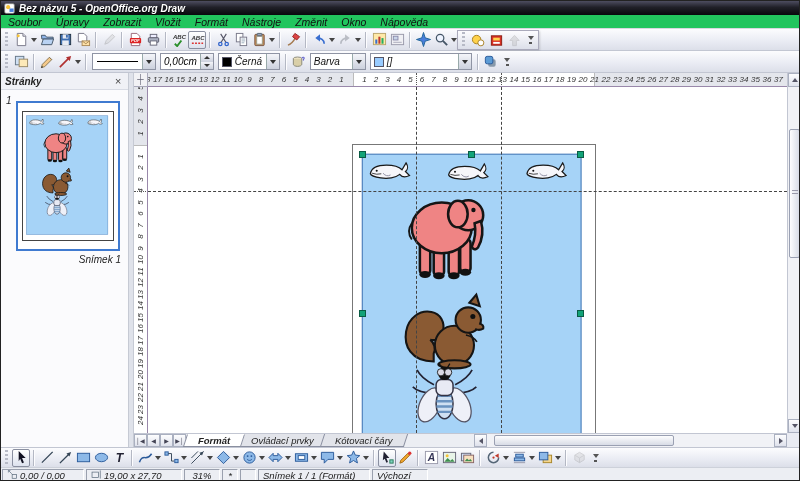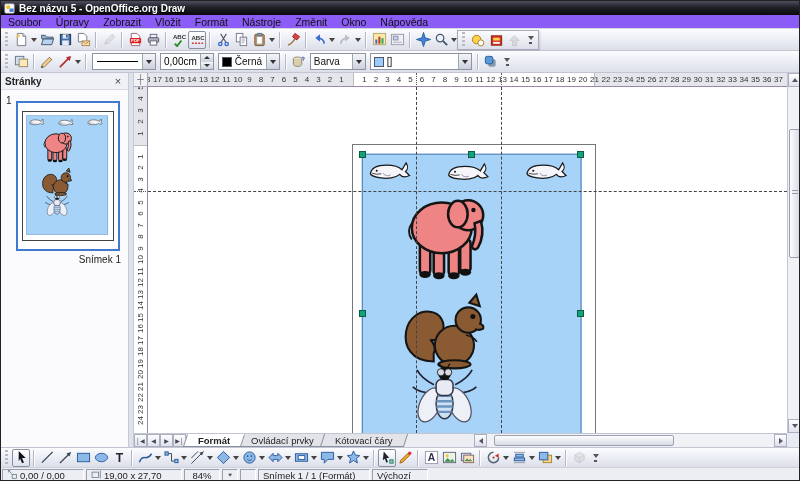--- a/index.html
+++ b/index.html
@@ -1,27 +1,27 @@
 <!DOCTYPE html>
 <html><head>
 <meta charset="utf-8">
 <style>
   html,body{margin:0;padding:0;background:#333;}
   *{box-sizing:border-box;font-family:"Liberation Sans","DejaVu Sans",sans-serif;}
-  #app{position:relative;width:800px;height:481px;background:#e9ebf2;overflow:hidden;border:1px solid #222;}
+  #app{position:relative;width:800px;height:481px;background:#e9ebf2;overflow:hidden;border:1px solid #222;font-style:italic;}
 
   
   #titlebar{position:absolute;left:0;top:0;width:800px;height:14px;
     background:linear-gradient(180deg,#4d4d60 0%,#202028 45%,#08080d 100%);
     color:#fff;display:flex;align-items:center;padding-left:3px;}
   #titlebar .appicon{width:11px;height:11px;margin-right:4px;flex:0 0 auto;}
   #titlebar .title{font-size:10px;font-weight:bold;text-shadow:0 1px 1px #000;white-space:nowrap;}
 
   
-  #menubar{position:absolute;left:0;top:14px;width:800px;height:14px;background:#8b5cf6;
+  #menubar{position:absolute;left:0;top:14px;width:800px;height:14px;background:#22c55e;
     display:flex;align-items:center;border-bottom:1px solid #d8d8e0;text-align:right;}
   #menubar .mitem{font-size:10.5px;color:#111;padding:0 7px;height:14px;line-height:14px;cursor:default;}
 
   
   .toolbar{position:absolute;left:0;width:800px;height:22px;
     background:linear-gradient(180deg,#fcfcfe 0%,#e9ebf3 60%,#dcdfe9 100%);
     border-bottom:1px solid #c2c6d2;display:flex;align-items:center;padding-left:2px;}
   #toolbar1{top:28px;} #toolbar2{top:50px;}
   .grip{width:5px;height:16px;margin:0 3px 0 1px;
     background:repeating-linear-gradient(180deg,#b7bac6 0 2px,transparent 2px 4px);
@@ -904,21 +904,21 @@
         <span>0,00 / 0,00</span>
       </div>
     <div class="seg" style="width:96px;">
         <span class="segicon"><svg viewBox="0 0 16 16" width="11" height="11">
             <rect x="1.5" y="4.5" width="9.5" height="8" fill="none" stroke="#567"></rect>
             <path d="M13.5 2v12" stroke="#567"></path>
           </svg></span>
         <span>19,00 x 27,70</span>
       </div>
     <div class="seg" style="width:36px;justify-content:center;">
-        <span>84%</span>
+        <span>31%</span>
       </div>
     <div class="seg" style="width:16px;justify-content:center;">
         <span>*</span>
       </div>
     <div class="seg" style="width:16px;">
         <span></span>
       </div>
     <div class="seg" style="width:112px;">
         <span>Snímek 1 / 1 (Formát)</span>
       </div>

